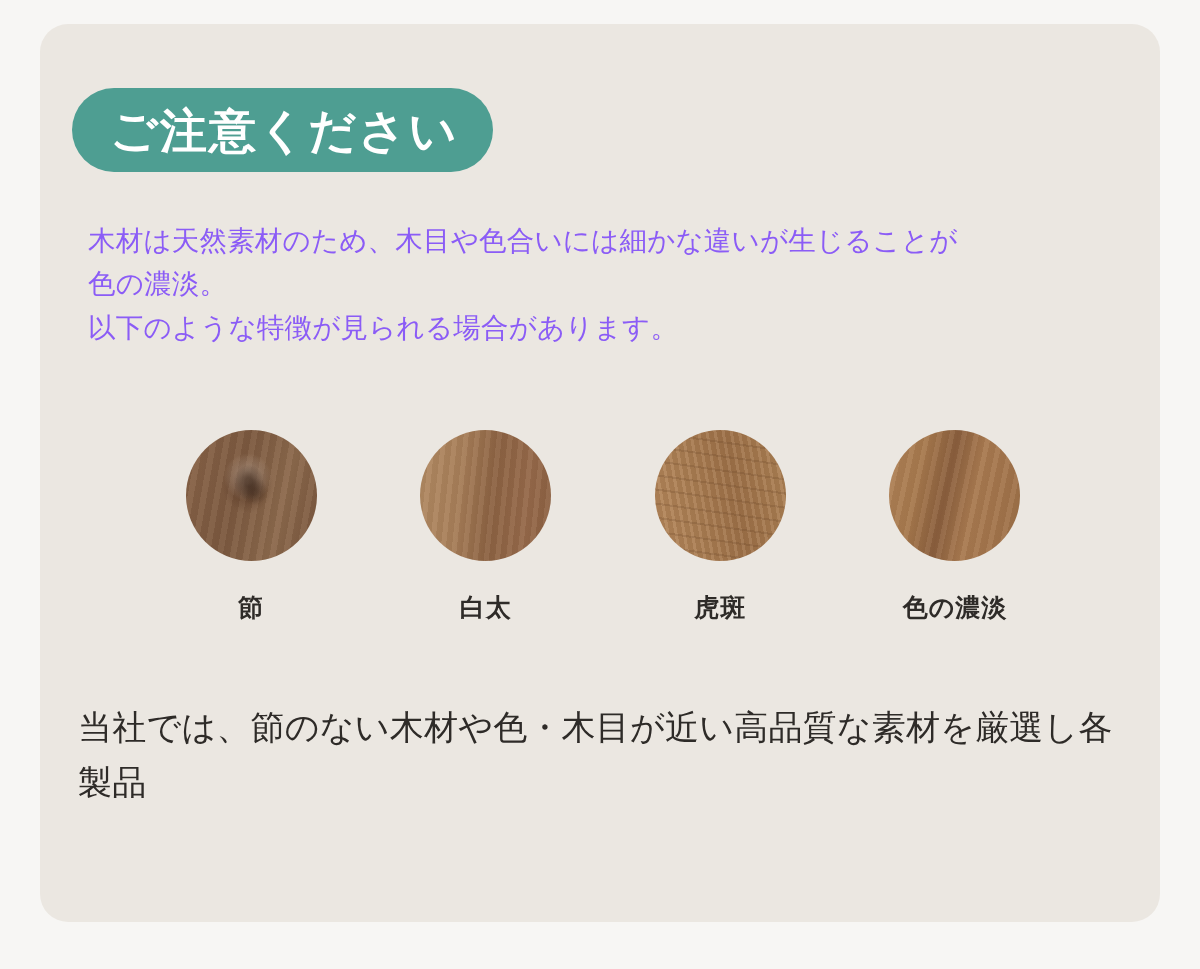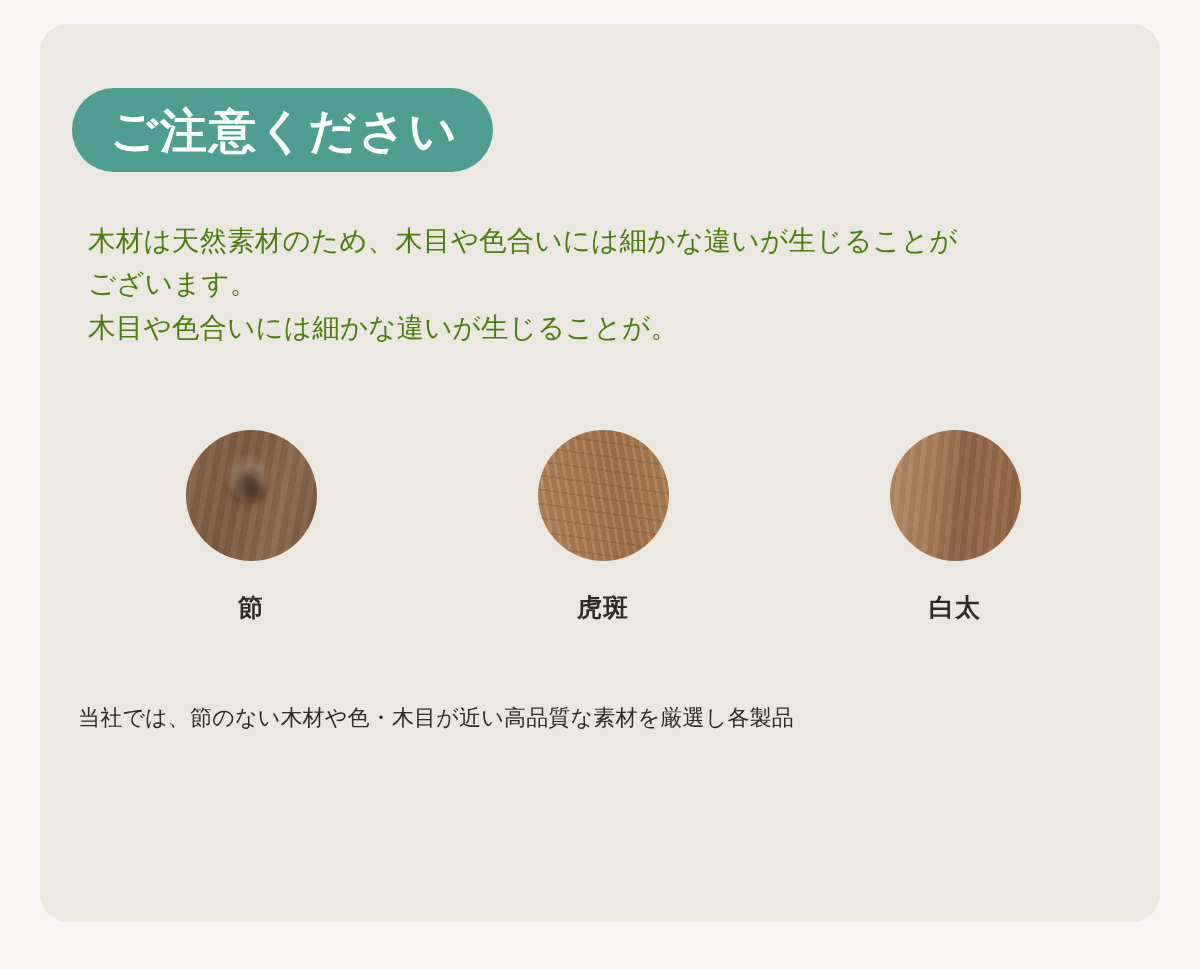--- a/index.html
+++ b/index.html
@@ -35,21 +35,21 @@
     color: #ffffff;
     font-size: 47px;
     font-weight: bold;
     letter-spacing: 2px;
     line-height: 1;
   }
   .lead {
     position: absolute;
     left: 88px; top: 219px;
     width: 1020px;
-    color: #4d7c0f;
+    color: #8b5cf6;
     font-size: 27.5px;
     line-height: 1.58;
     letter-spacing: 0.2px;
   }
   .lead p { margin: 0; }
   .swatches {
     position: absolute;
     left: 183px; top: 430px;
     width: 840px;
     display: flex;
@@ -71,21 +71,21 @@
     font-weight: bold;
     color: #2e2b28;
     white-space: nowrap;
     letter-spacing: 1px;
   }
   .footer {
     position: absolute;
     left: 78px; top: 700px;
     width: 1060px;
     color: #2e2b28;
-    font-size: 22px;
+    font-size: 34px;
     line-height: 1.62;
     letter-spacing: 0.2px;
   }
   .footer p { margin: 0; }
 
   
   .d1 { background:
       radial-gradient(circle at 47% 36%, rgba(255,240,225,0.30) 0 6%, rgba(0,0,0,0) 22%),
       radial-gradient(ellipse at 47% 42%, rgba(70,40,24,0.45) 0 8%, rgba(0,0,0,0) 26%),
       repeating-linear-gradient(100deg, rgba(255,255,255,0.045) 0 6px, rgba(0,0,0,0.05) 6px 13px),
@@ -113,41 +113,47 @@
 
 <div class="page">
   <div class="card"></div>
 
   <div class="badge">
     <span class="badge-text">ご注意ください</span>
   </div>
 
   <div class="lead">
     <p>木材は天然素材のため、木目や色合いには細かな違いが生じることが</p>
-    <p>ございます。</p>
-    <p>木目や色合いには細かな違いが生じることが。</p>
+    <p>色の濃淡。</p>
+    <p>以下のような特徴が見られる場合があります。</p>
   </div>
 
   <div class="swatches">
     <div class="swatch">
       <div class="disc d1">
           <div class="grain"></div>
         </div>
       <div class="sw-label">節</div>
     </div>
     <div class="swatch">
+      <div class="disc d2">
+          <div class="grain"></div>
+        </div>
+      <div class="sw-label">白太</div>
+    </div>
+    <div class="swatch">
       <div class="disc d3">
           <div class="grain"></div>
         </div>
       <div class="sw-label">虎斑</div>
     </div>
     <div class="swatch">
-      <div class="disc d2">
+      <div class="disc d5">
           <div class="grain"></div>
         </div>
-      <div class="sw-label">白太</div>
+      <div class="sw-label">色の濃淡</div>
     </div>
   </div>
 
   <div class="footer">
     <p>当社では、節のない木材や色・木目が近い高品質な素材を厳選し各製品</p>
   </div>
 </div>
 
 </body></html>

